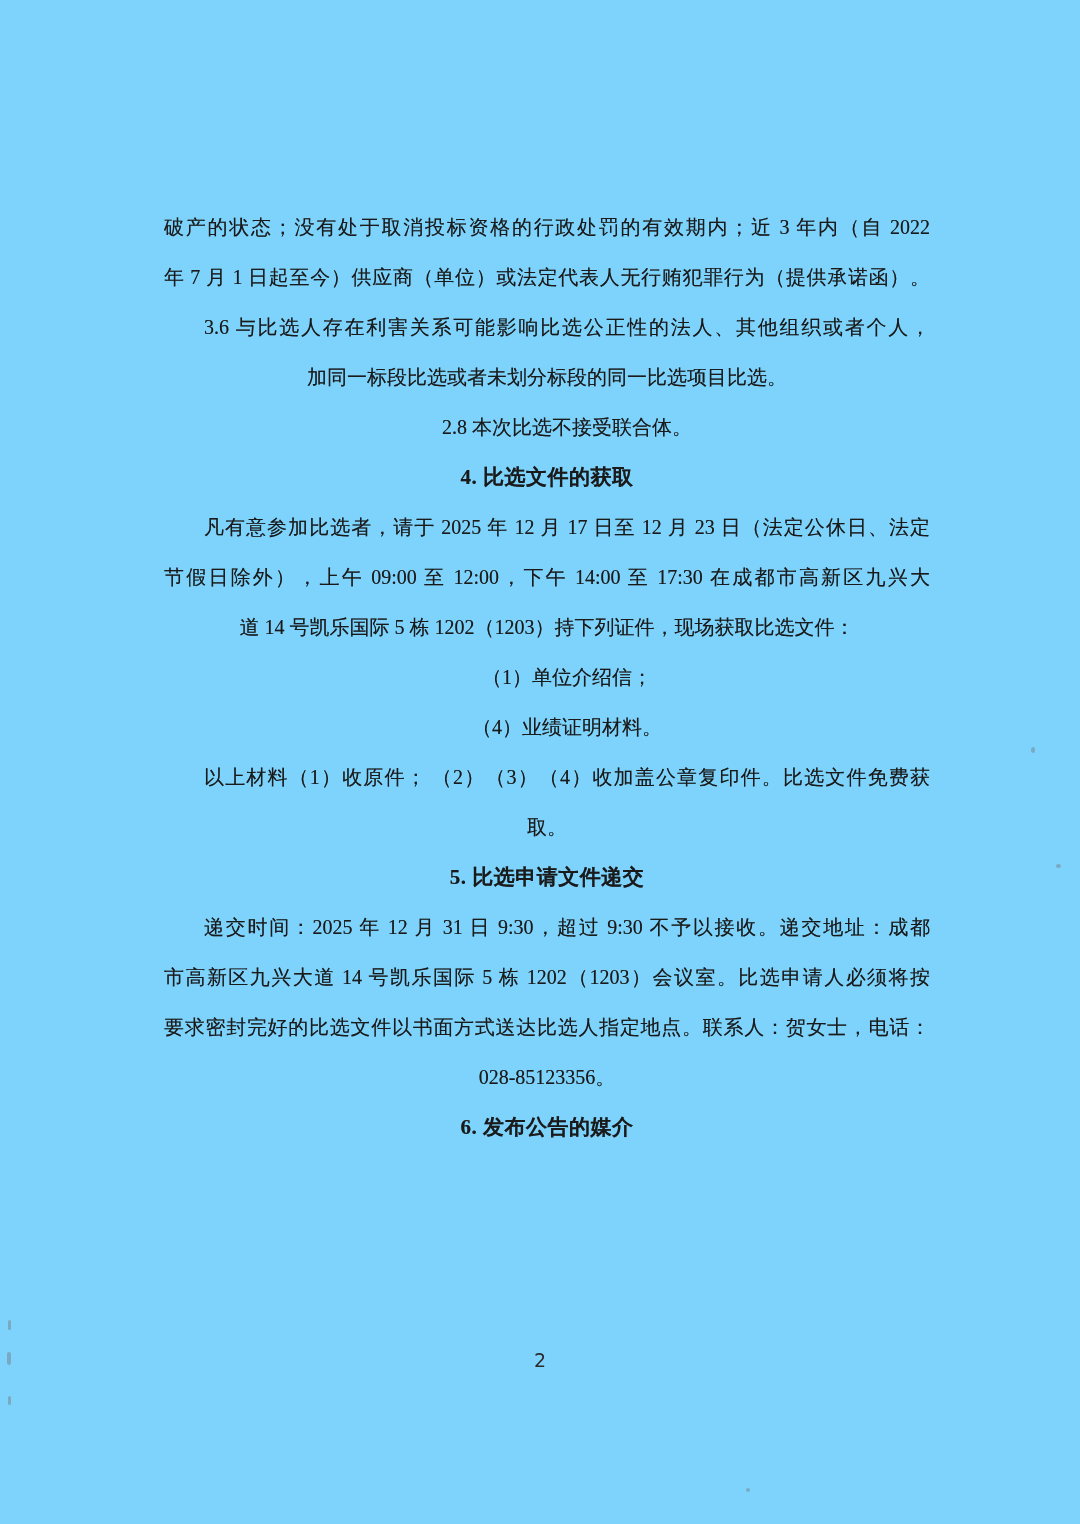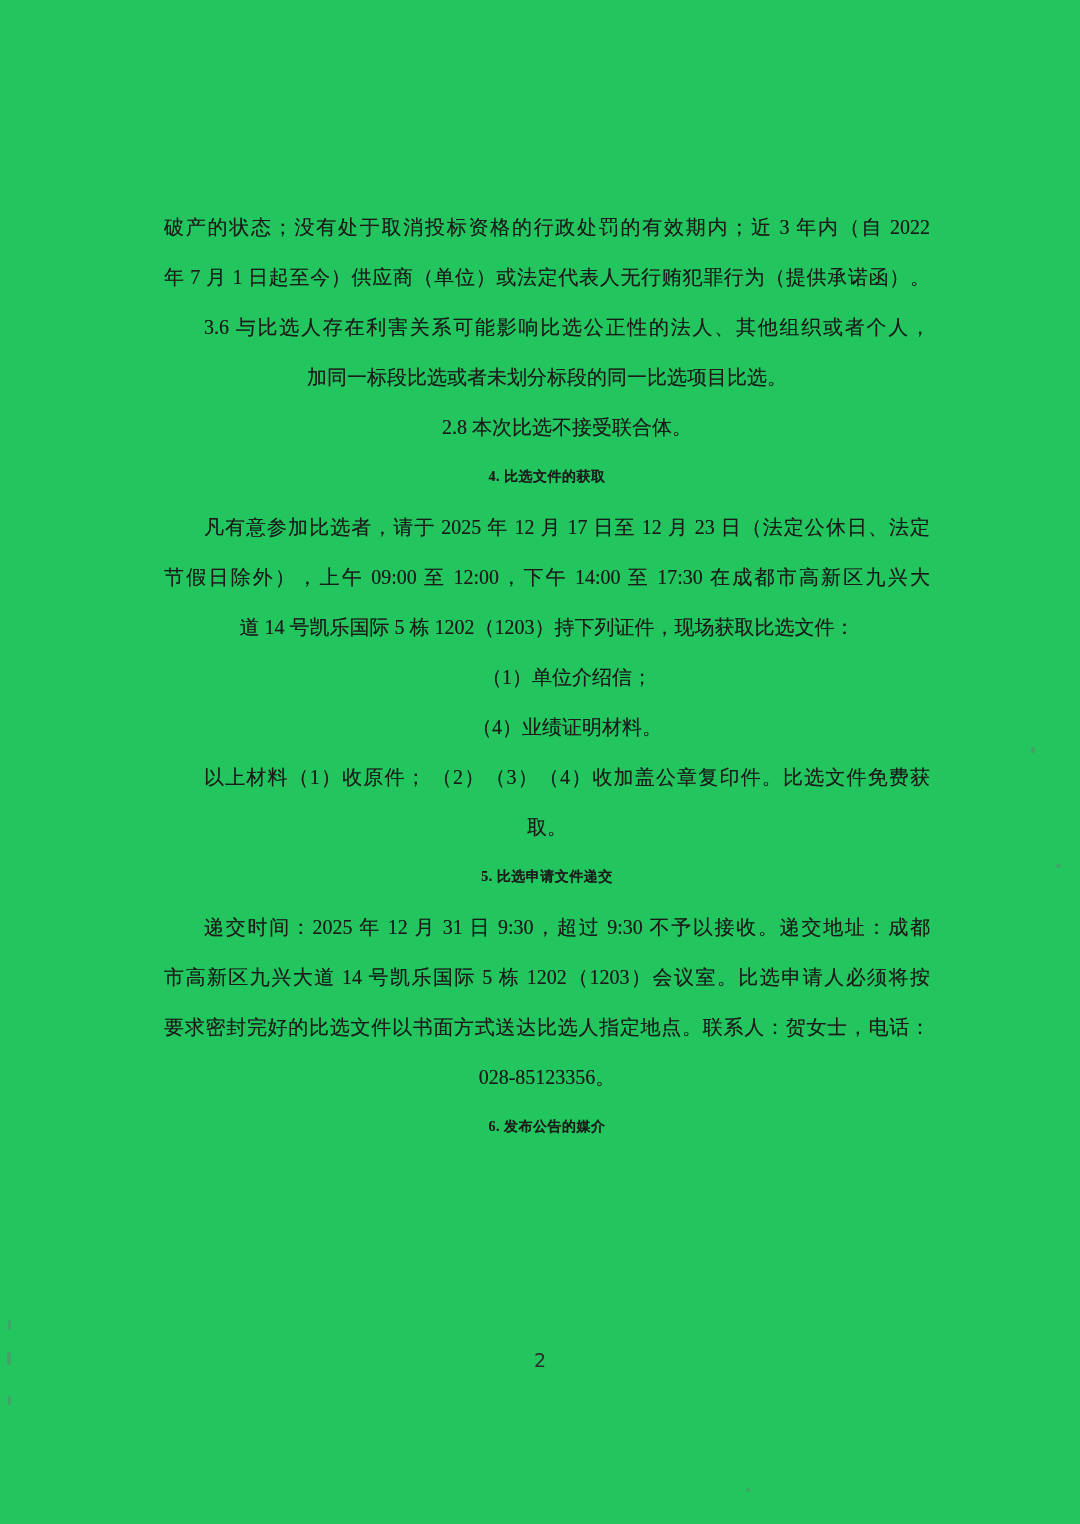--- a/index.html
+++ b/index.html
@@ -5,21 +5,21 @@
   html, body { margin:0; padding:0; }
   body {
     width:1080px; height:1524px;
     background:#ffffff;
     position:relative;
     font-family:"Liberation Serif","DejaVu Serif",serif;
   }
   .page {
     position:absolute; left:0; top:0;
     width:1080px; height:1524px;
-    background:#22c55e;
+    background:#7dd3fc;
     overflow:hidden;
   }
   .textblock {
     position:absolute; left:164px; top:202px; width:766px;
     color:#1a1a1a;
     text-shadow:0 0 0.5px rgba(30,30,30,0.55);
   }
   .line {
     height:50px; line-height:50px;
     font-size:20px;
@@ -29,21 +29,21 @@
   .line.fill {
     white-space:normal;
     text-align:justify;
     text-align-last:justify;
     overflow:hidden;
     height:50px;
   }
   .line.indent { text-indent:40px; }
   .line.heading {
     font-weight:bold;
-    font-size:14px;
+    font-size:21px;
     letter-spacing:0.5px;
   }
   .page-number {
     position:absolute; top:1344px; left:0; width:1080px;
     text-align:center;
     font-family:"DejaVu Sans","Liberation Sans",sans-serif;
     font-size:19px; line-height:32px;
     color:#2b2b2b;
   }
   .speck {

